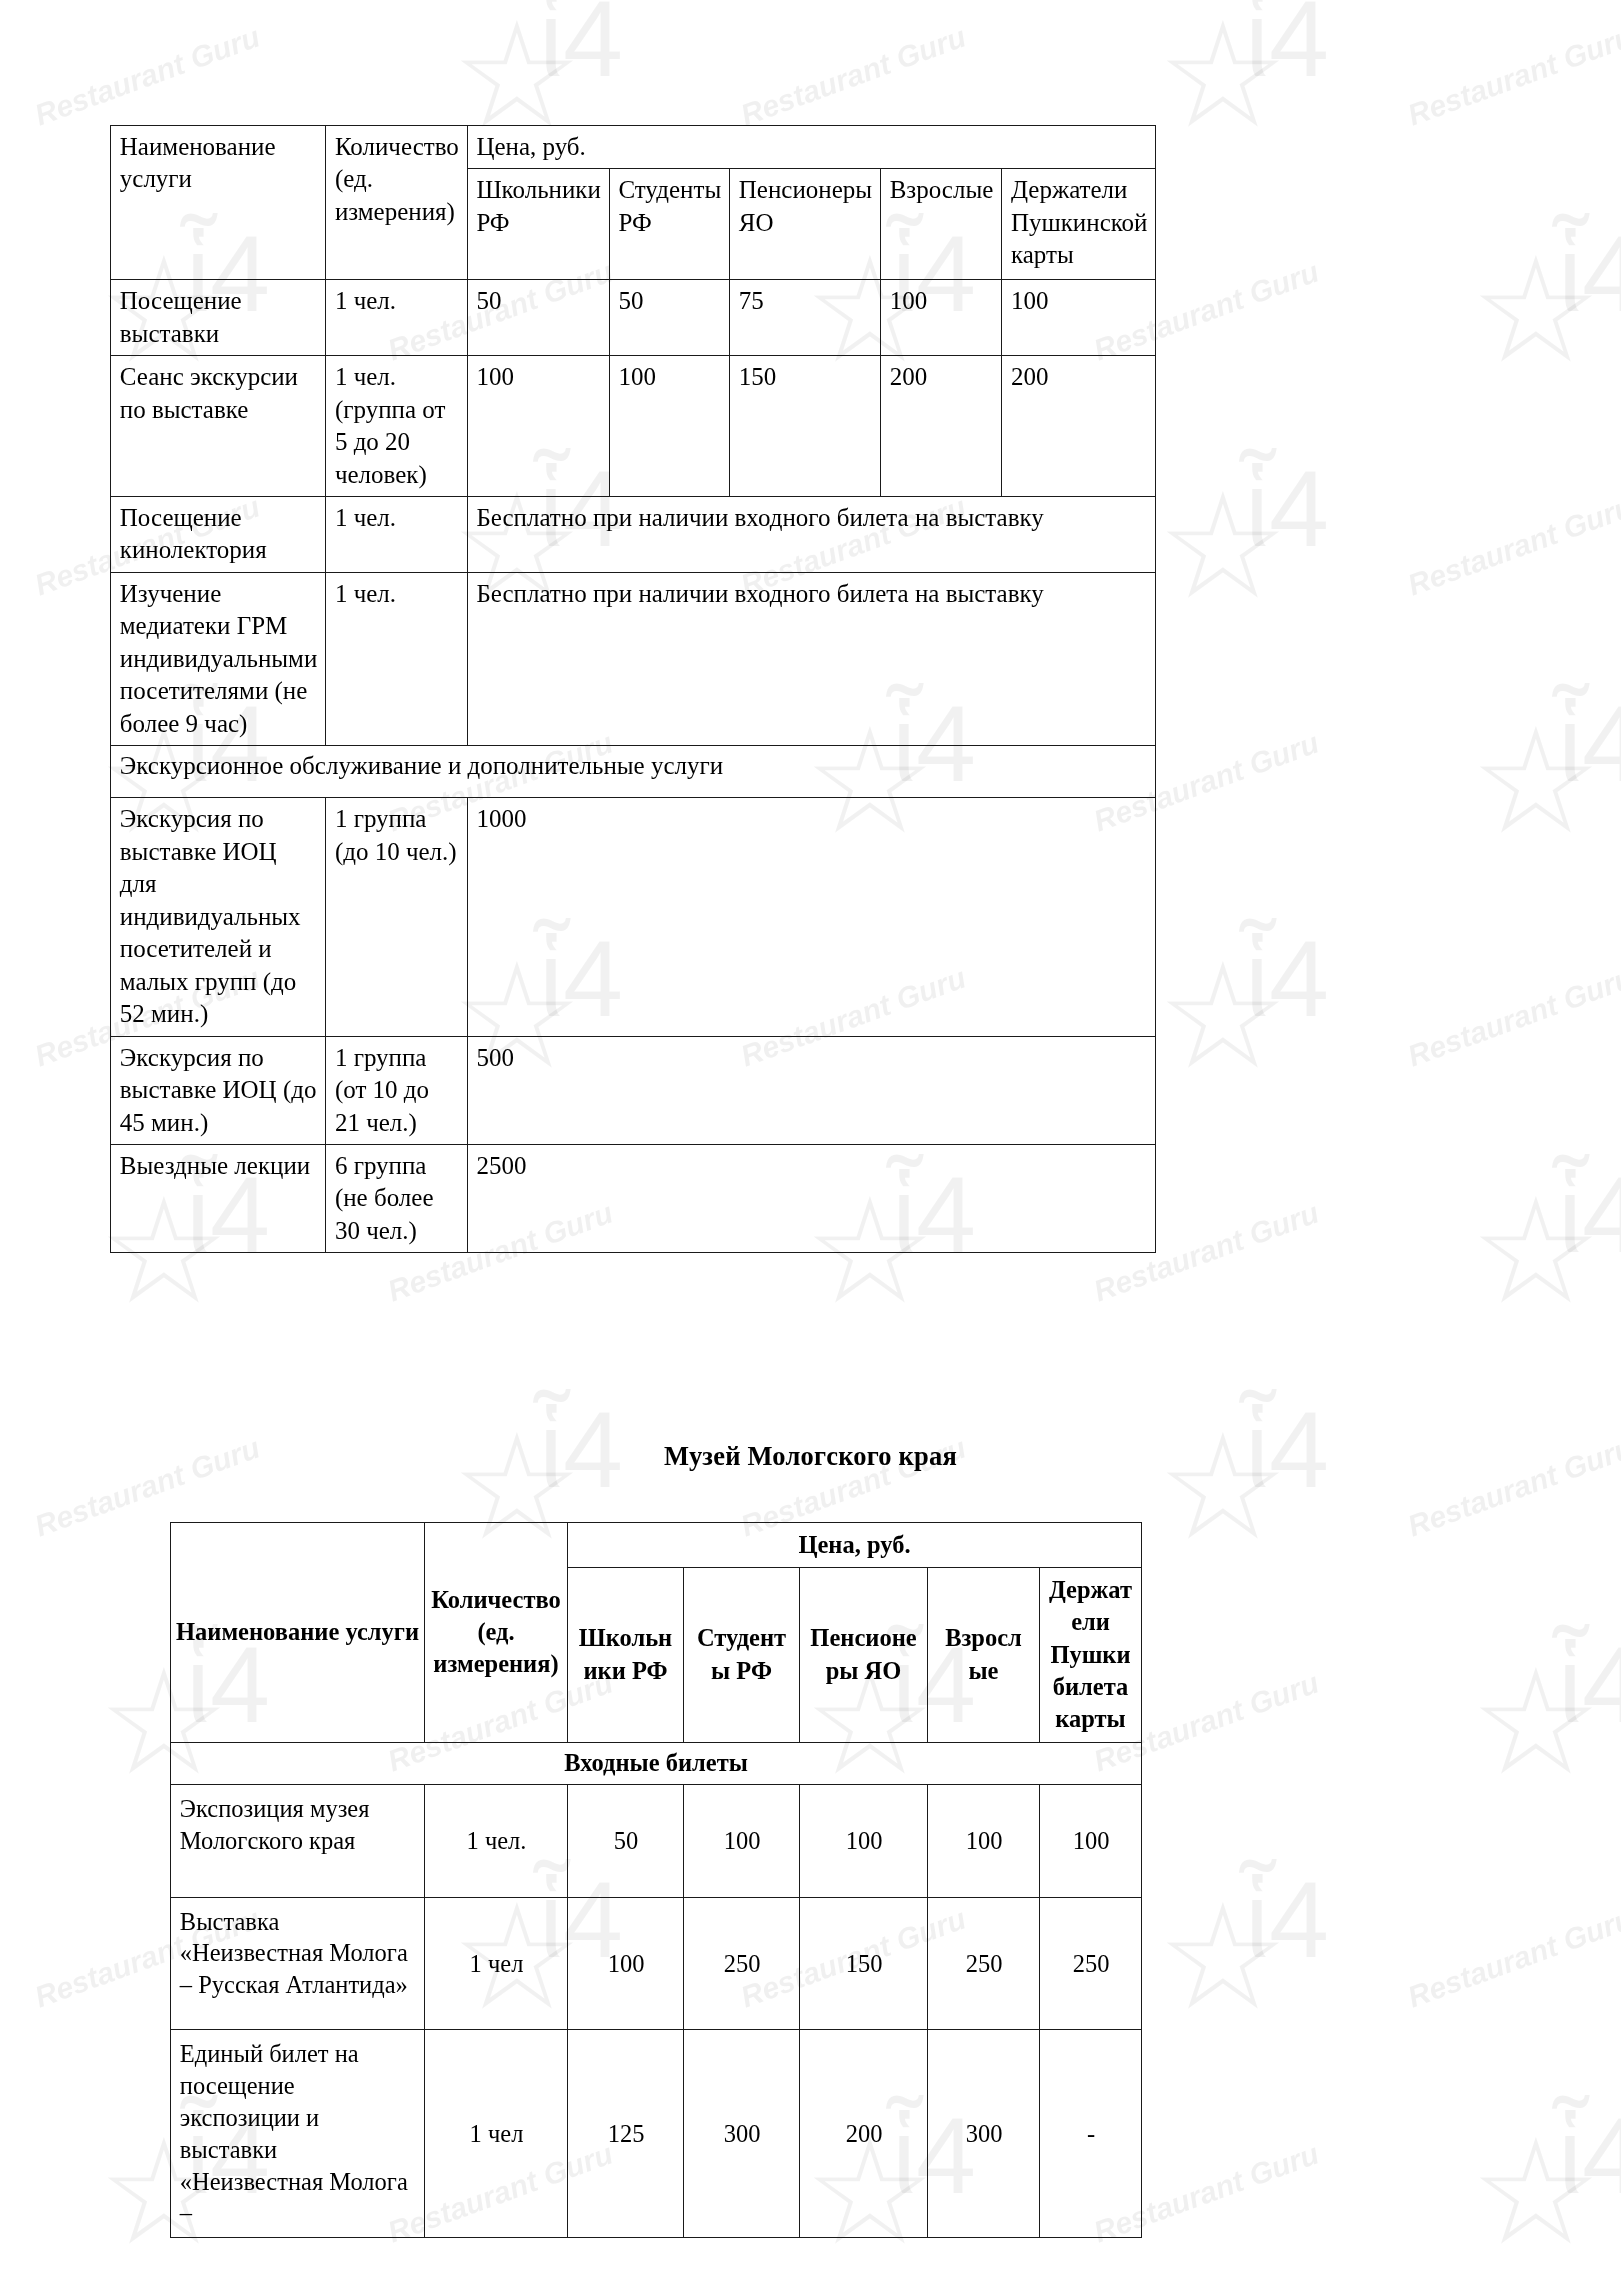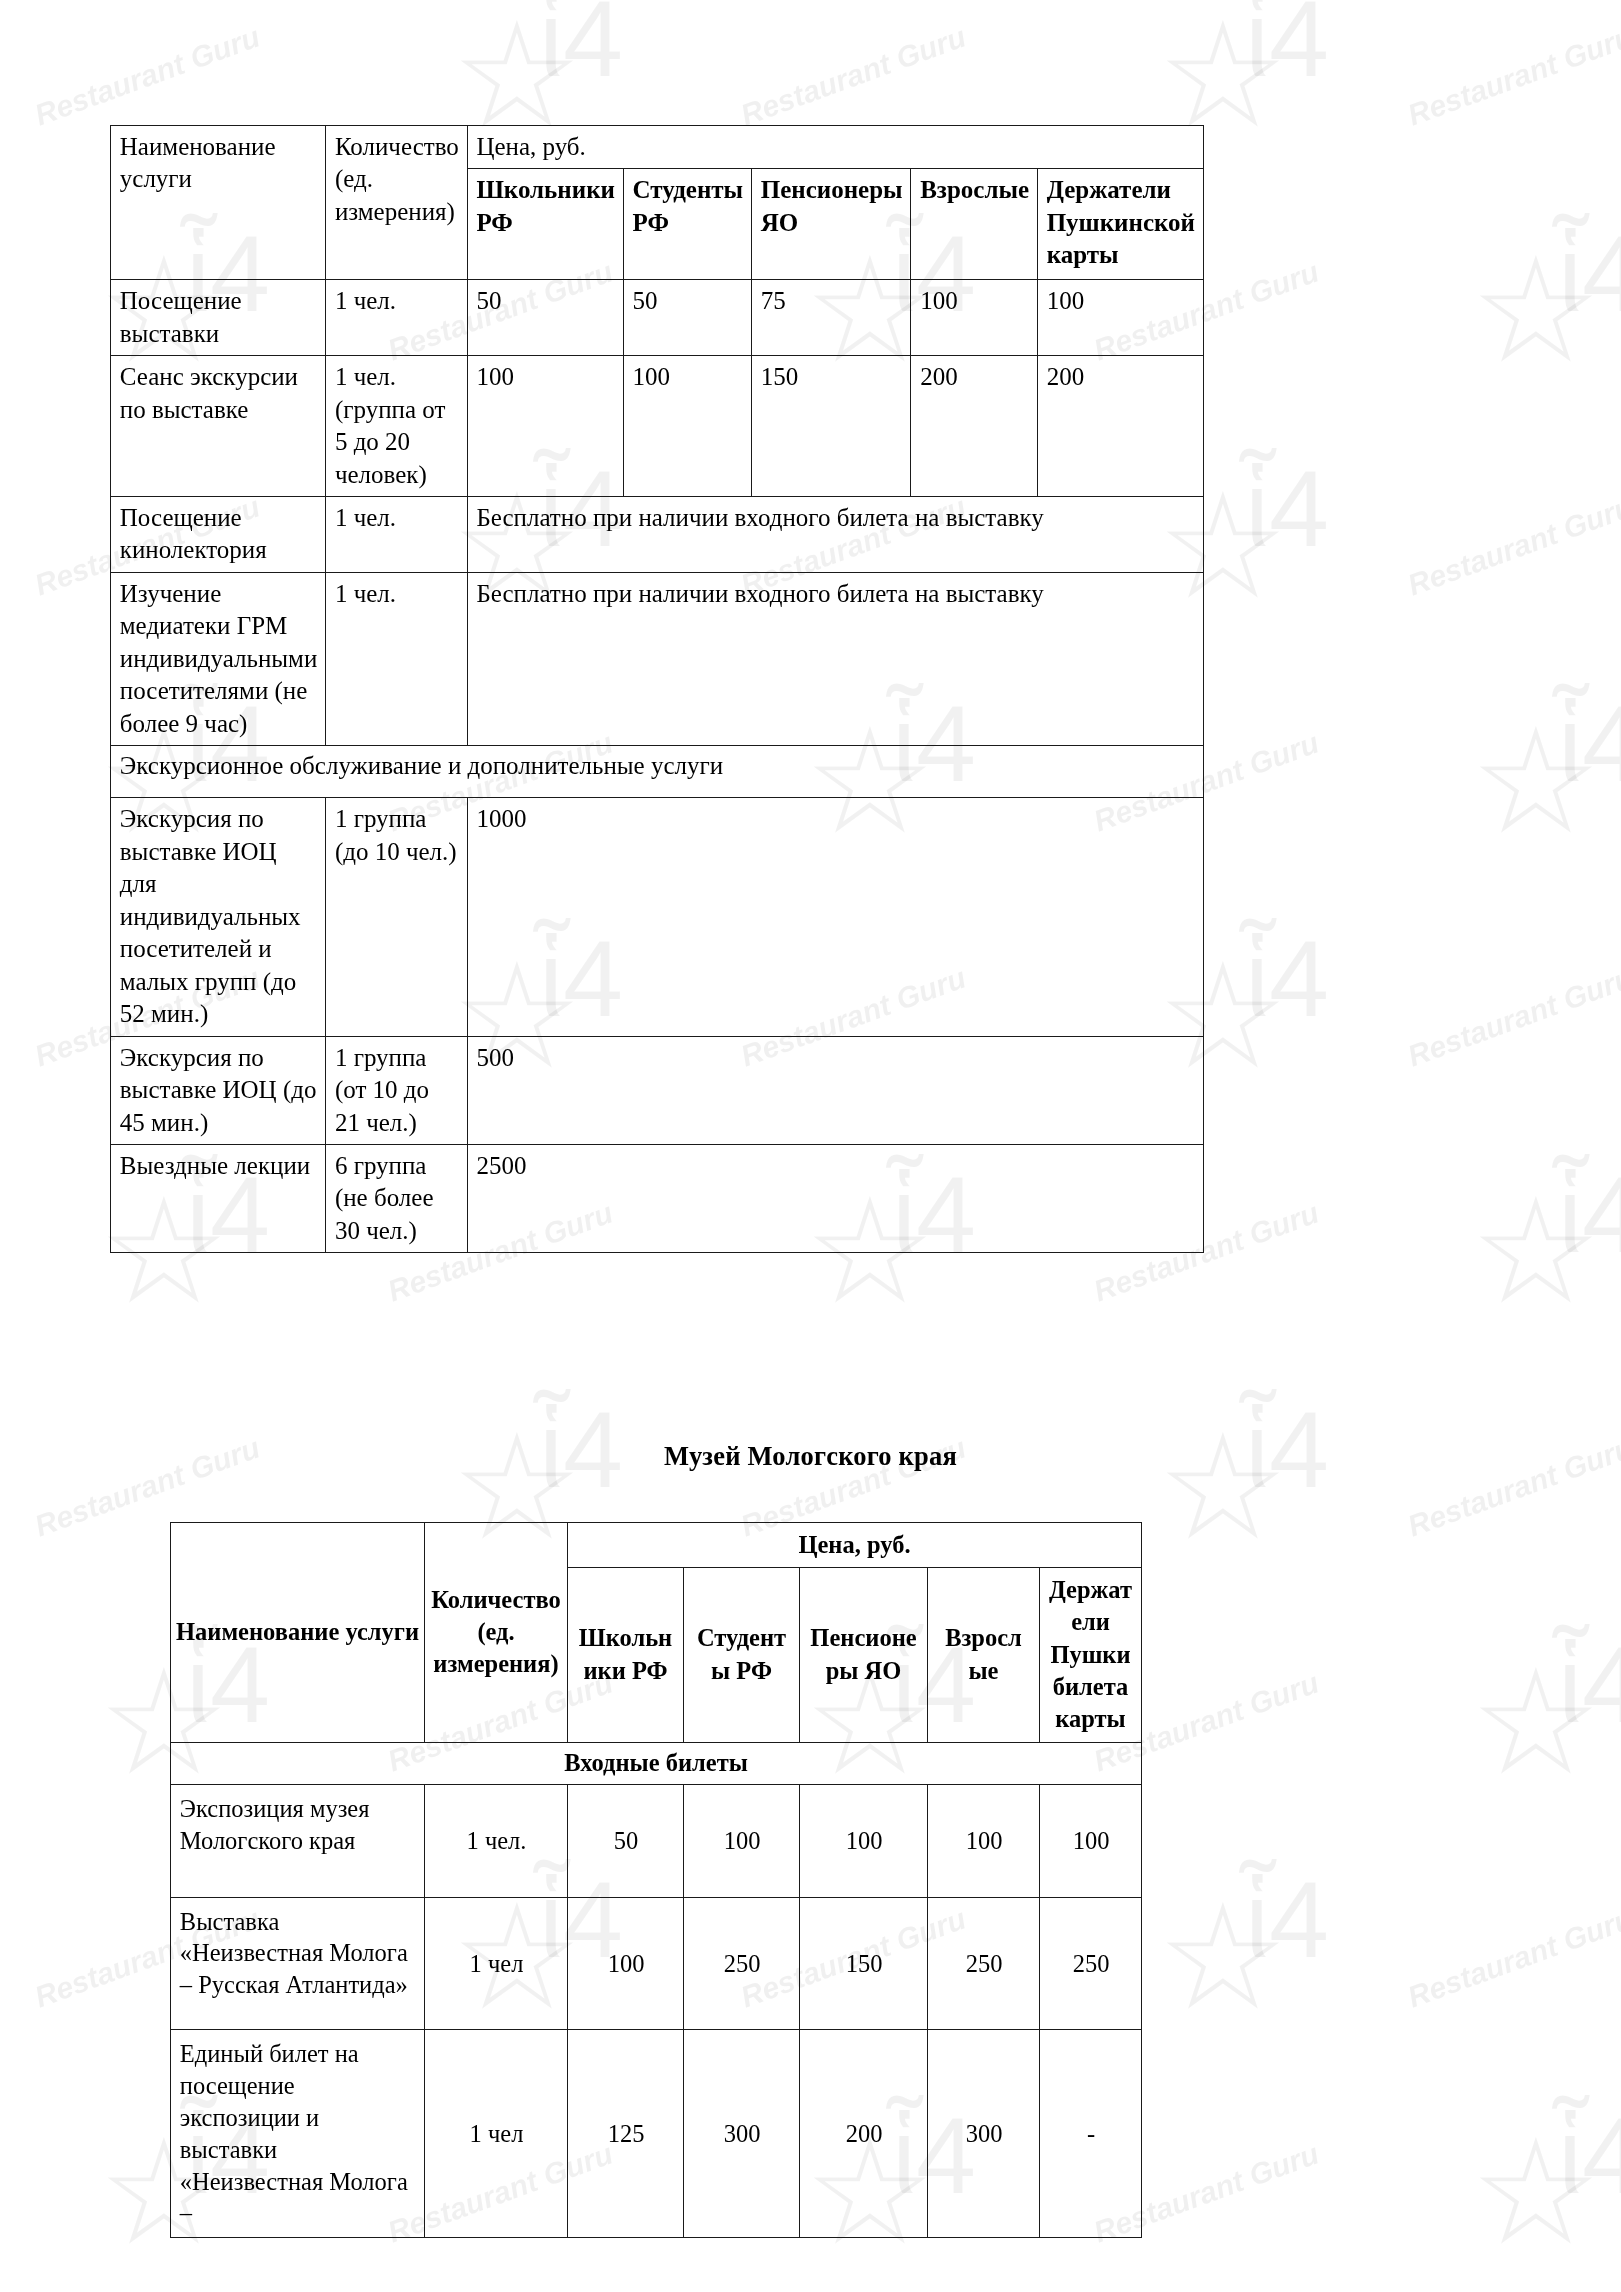--- a/index.html
+++ b/index.html
@@ -61,21 +61,21 @@
     padding: 4.9px 7.8px 4.9px 8.8px;
     font-weight: normal;
     text-align: left;
     line-height: 1.30;
     background: transparent;
   }
 
   
   #table1 { left: 110px; top: 125px; }
   #table1 table.grid td { font-size: 25px; }
-  #table1 .tall-pad { padding-bottom: 7.8px; font-weight: bold; }
+  #table1 .tall-pad { padding-bottom: 7.8px; }
   #table1 .section-row td { padding-top: 3.9px; padding-bottom: 15px; }
 
   
   #heading {
     position: absolute;
     left: 0;
     top: 1439px;
     width: 1621px;
     text-align: center;
     font-weight: bold;

